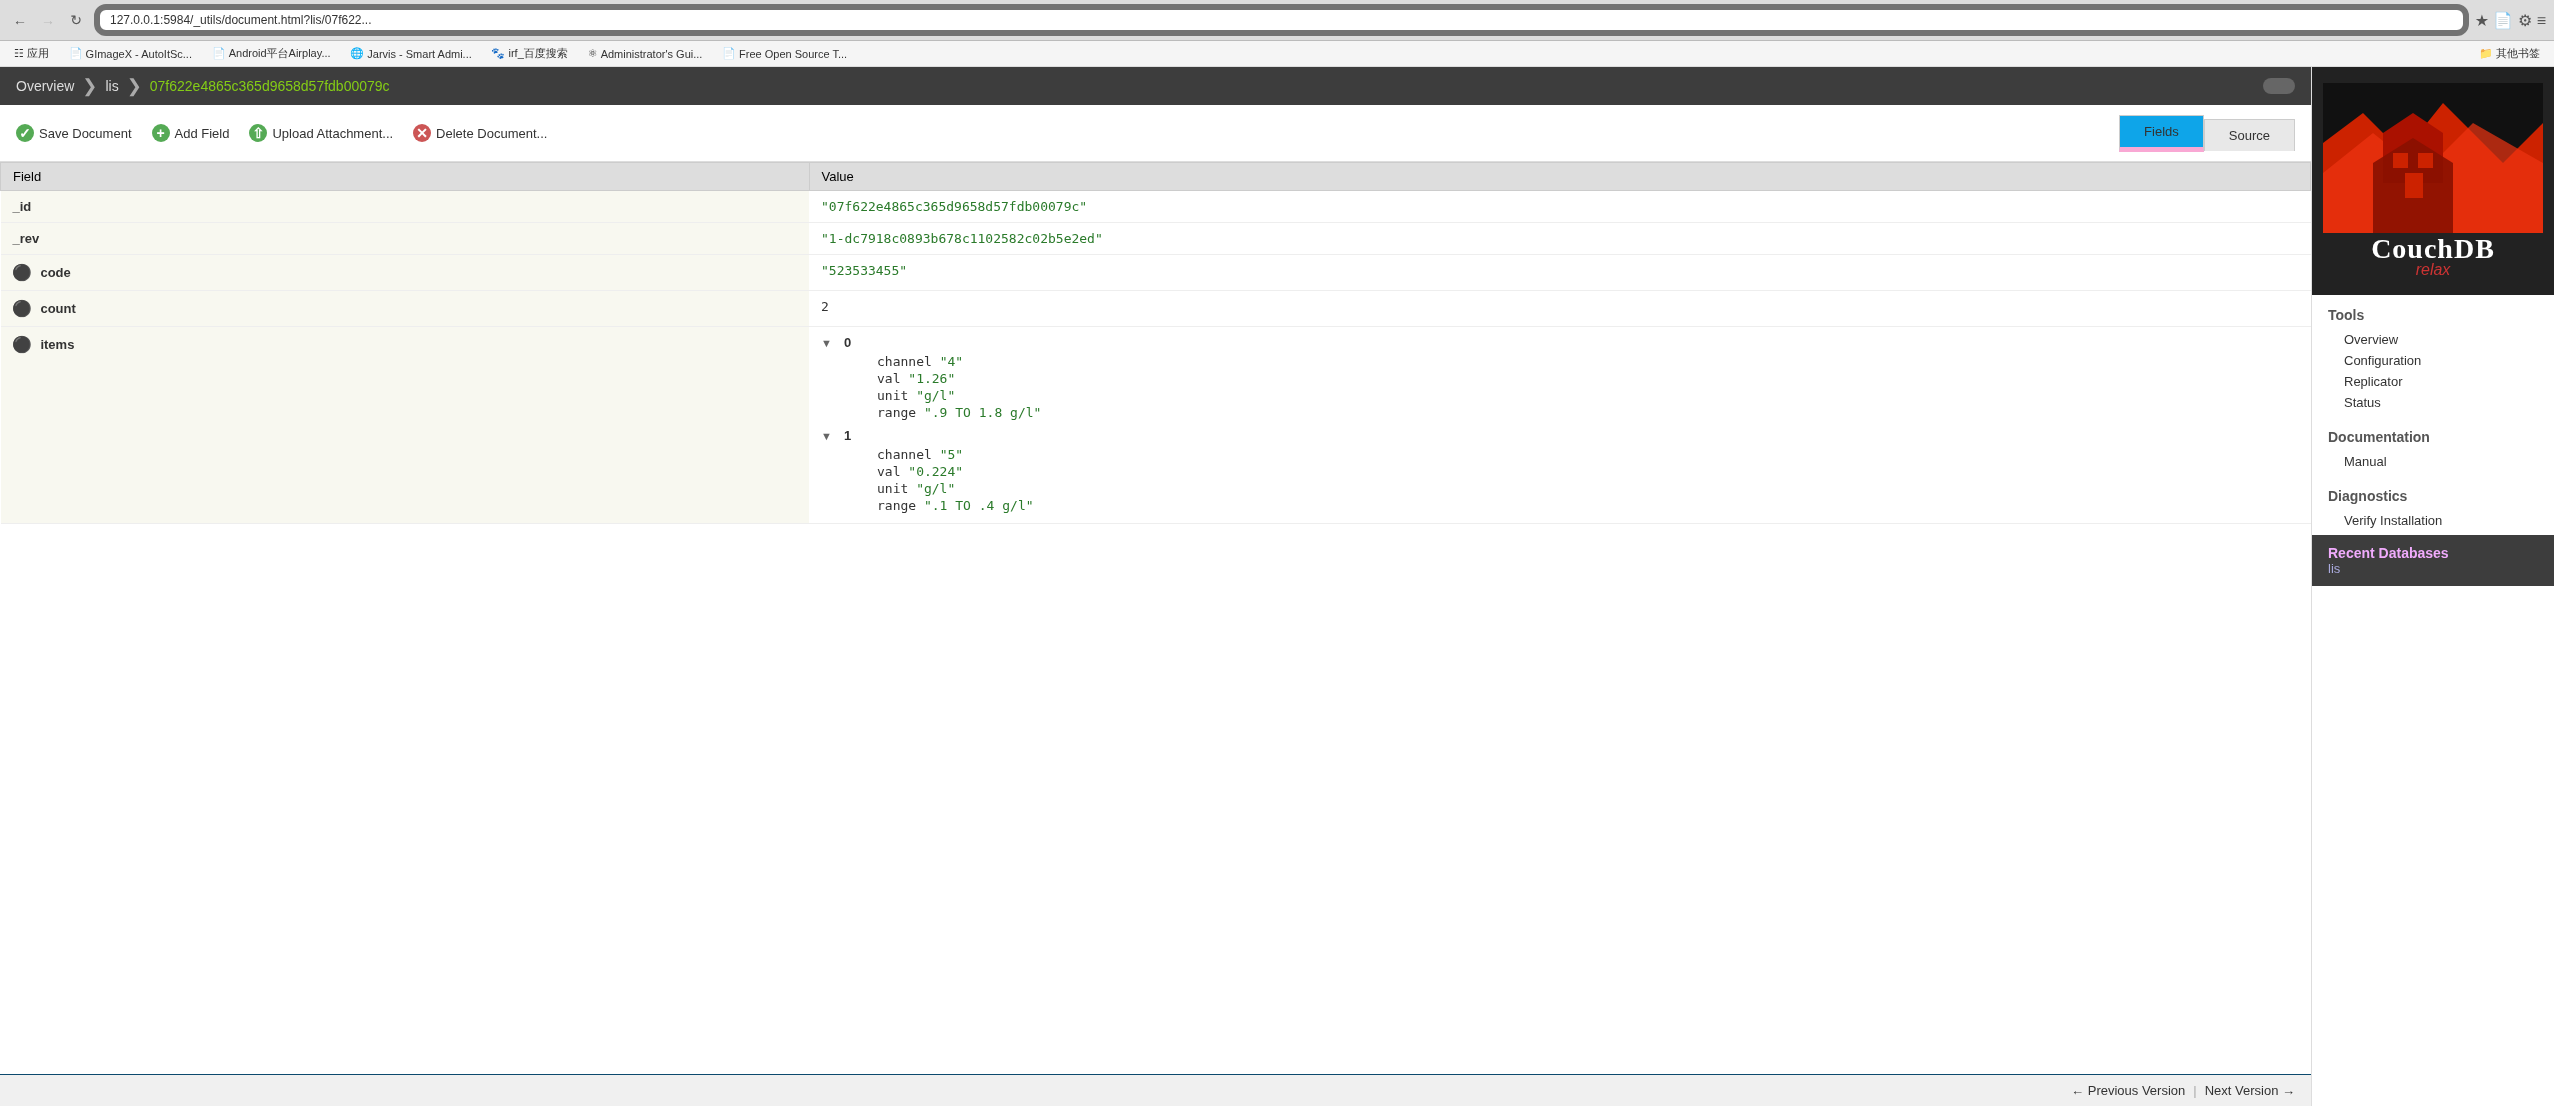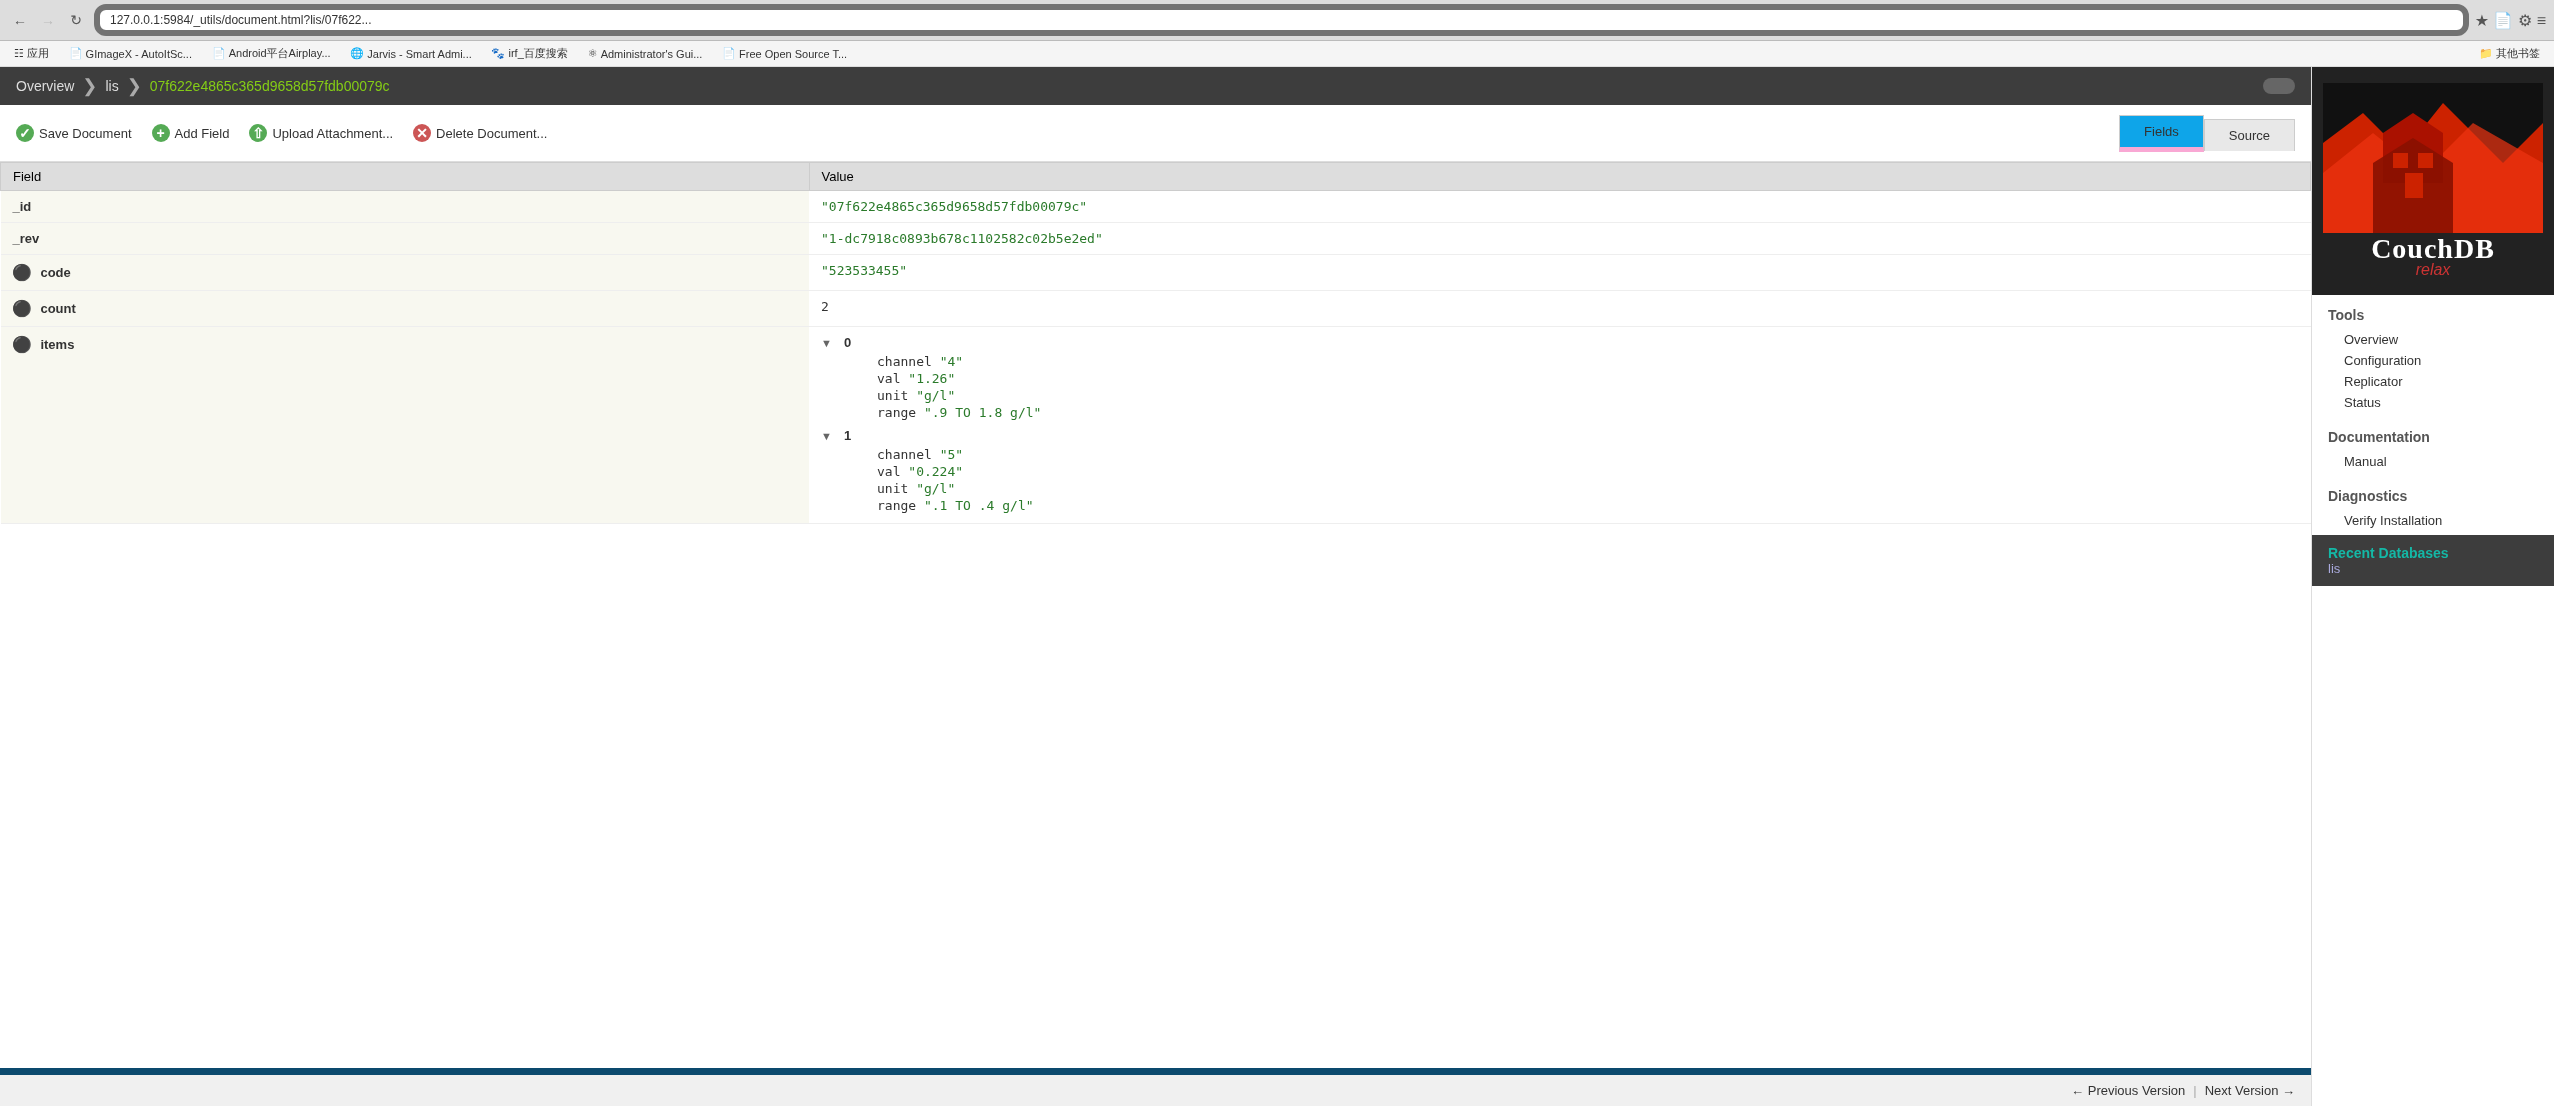--- a/index.html
+++ b/index.html
@@ -54,34 +54,34 @@
     .value-str { color: #2a7a2a; font-family: monospace; font-size: 13px; }
     .value-num { color: #333; font-family: monospace; font-size: 13px; }
     .delete-icon { color: #c55; cursor: pointer; font-size: 16px; margin-right: 8px; }
     .field-cell { display: flex; align-items: center; }
     .array-index { font-weight: bold; color: #333; padding-left: 8px; }
     .collapse-btn { cursor: pointer; color: #666; margin-right: 4px; font-size: 11px; }
     .nested-key { color: #333; padding-left: 32px; font-family: monospace; }
     .nested-val { color: #2a7a2a; font-family: monospace; }
 
     
-    .doc-footer { background: #f0f0f0; border-top: 7px solid #0c4a6e; padding: 8px 16px; display: flex; align-items: center; justify-content: flex-end; gap: 8px; font-size: 13px; color: #555; }
+    .doc-footer { background: #f0f0f0; border-top: 1px solid #0c4a6e; padding: 8px 16px; display: flex; align-items: center; justify-content: flex-end; gap: 8px; font-size: 13px; color: #555; }
     .footer-sep { color: #aaa; }
     .footer-link { cursor: pointer; color: #333; }
 
     
     .right-sidebar { width: 243px; background: white; border-left: 1px solid #ddd; overflow-y: auto; padding: 0; }
     .sidebar-logo { background: #222; padding: 16px; display: flex; flex-direction: column; align-items: center; }
 
     .sidebar-section { padding: 12px 16px 4px; }
     .sidebar-section-title { font-size: 14px; font-weight: bold; color: #555; margin-bottom: 6px; }
     .sidebar-link { display: block; padding: 3px 16px; color: #333; cursor: pointer; font-size: 13px; }
 
     .recent-db { background: #3d3d3d; padding: 10px 16px; display: flex; align-items: center; justify-content: space-between; }
-    .recent-db-title { color: #14b8a6; font-size: 14px; font-weight: bold; }
+    .recent-db-title { color: #f0abfc; font-size: 14px; font-weight: bold; }
     .recent-db-item { color: #aad; font-size: 13px; cursor: pointer; }
   </style>
 </head>
 <body>
 
 <div class="browser-chrome">
   <div class="nav-buttons">
     <button class="nav-btn">←</button>
     <button class="nav-btn" disabled="">→</button>
     <button class="nav-btn">↻</button>

